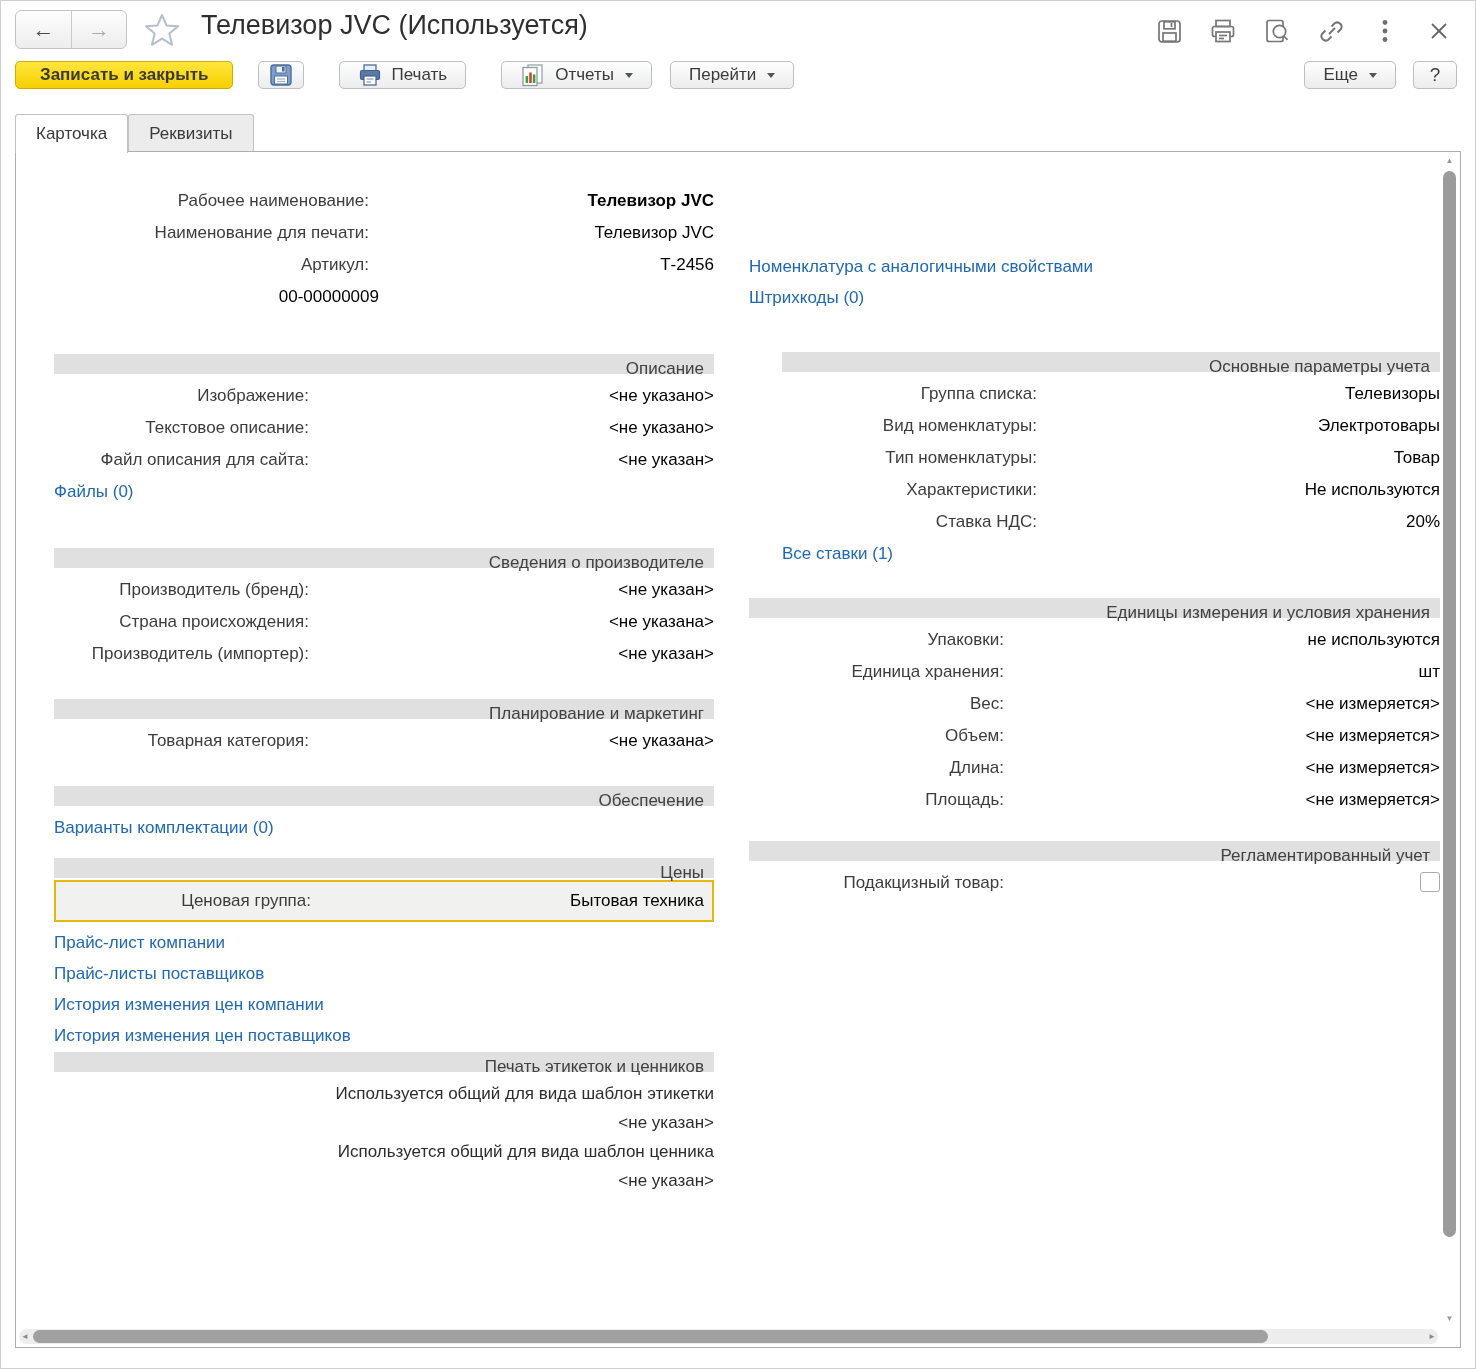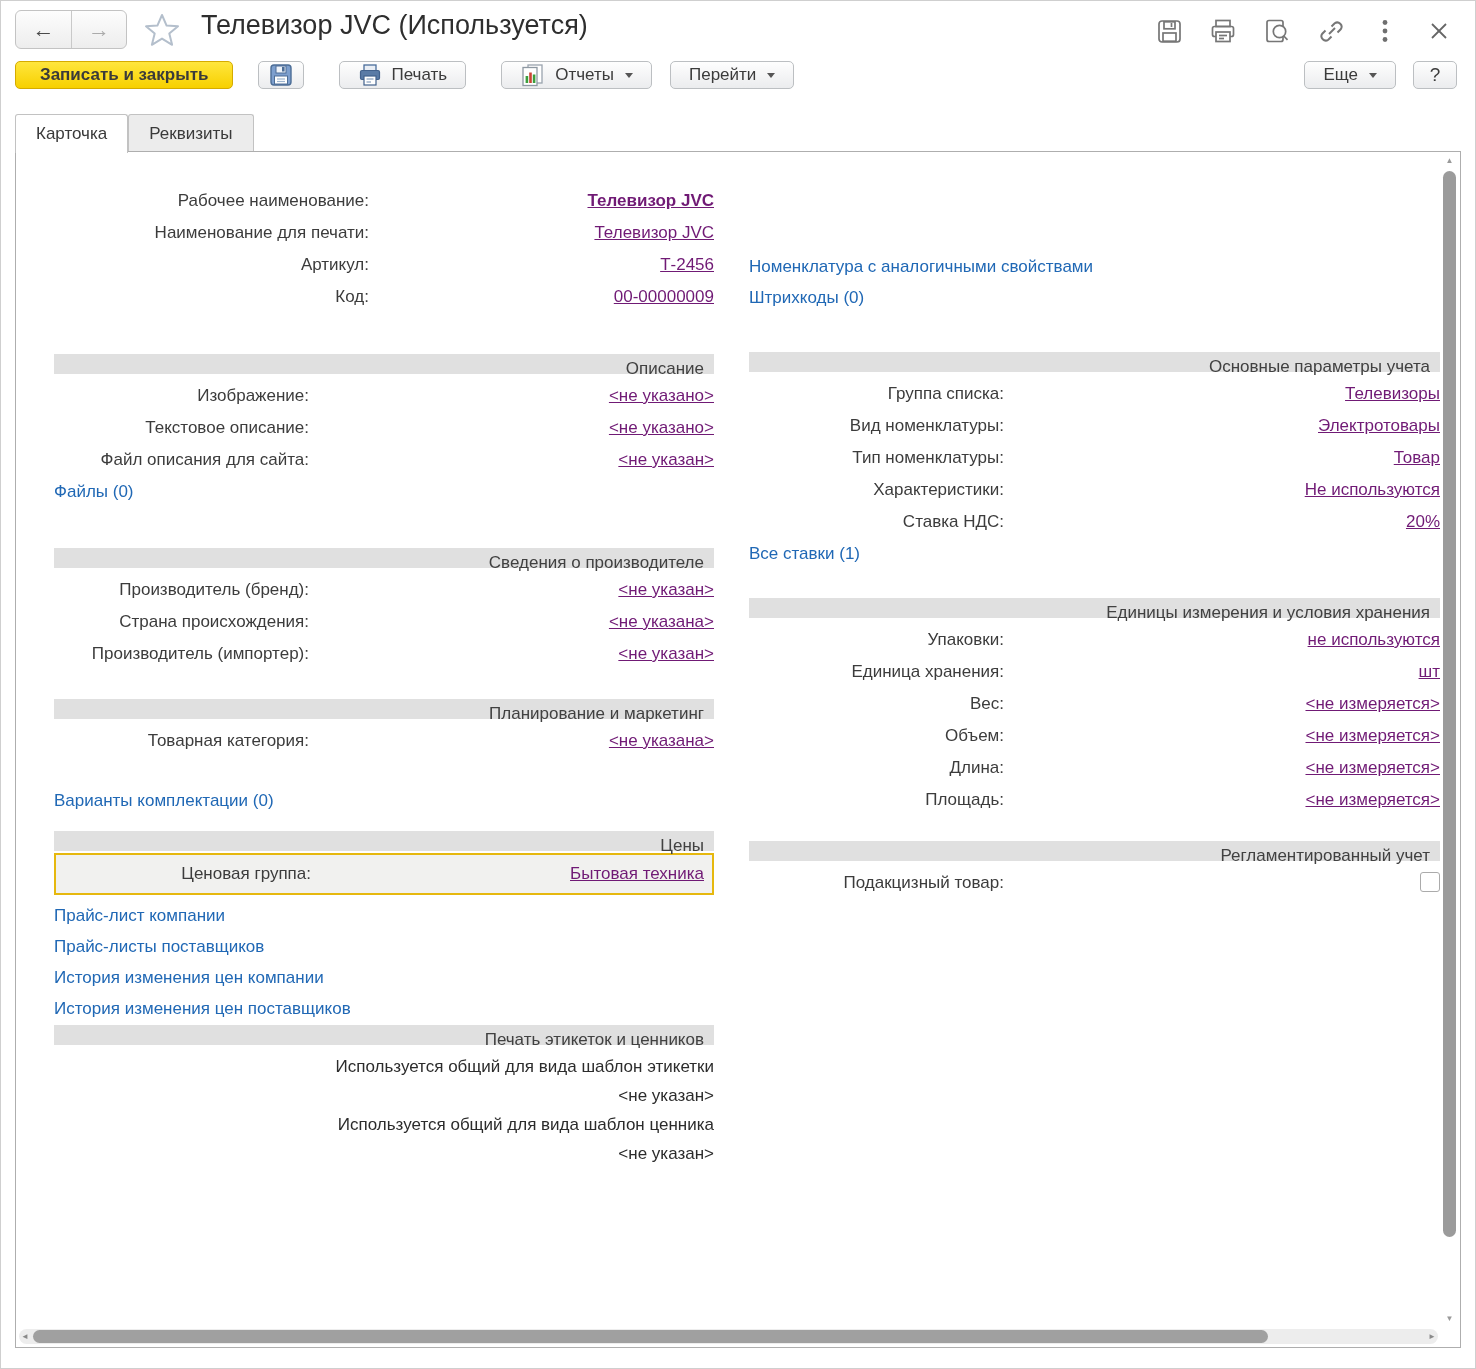--- a/index.html
+++ b/index.html
@@ -76,21 +76,21 @@
     position:absolute;left:0;top:0;right:20px;bottom:20px;overflow:hidden;
     padding:34px 0 0 38px;display:flex;text-align:right;
   }
   .col-left{width:660px;flex:none;}
   .col-gap{width:35px;flex:none;}
   .col-right{flex:1;min-width:0;}
 
   .frow{display:grid;grid-template-columns:265px 1fr;min-height:32px;line-height:30px;align-items:start;}
   .frow.top{grid-template-columns:325px 1fr;}
   .flabel{color:#3c3c3c;padding-right:10px;}
-  .fvalue{color:#701a75;text-decoration:underline;}
+  .fvalue{color:#000000;}
   .fvalue.bold{font-weight:bold;}
 
   .sechdr{
     background:var(--section-bg,#e0e0e0);color:#414141;height:20px;line-height:30px;
     padding:0 10px;margin-bottom:7px;
   }
   .link{color:var(--link-blue,#2068b5);line-height:30px;cursor:pointer;width:max-content;}
   .linkrow{min-height:31px;}
 
   .hl-row{
@@ -265,21 +265,20 @@
           </div>
           <div class="frow top">
             <div class="flabel">Наименование для печати:</div>
             <div class="fvalue">Телевизор JVC</div>
           </div>
           <div class="frow top">
             <div class="flabel">Артикул:</div>
             <div class="fvalue">Т-2456</div>
           </div>
           <div class="frow top">
-            <div class="flabel">Код:</div>
             <div class="fvalue">00-00000009</div>
           </div>
         </div>
 
         <div class="mt-sec">
           <div class="sechdr">Описание</div>
           <div class="frow">
             <div class="flabel">Изображение:</div>
             <div class="fvalue">&lt;не указано&gt;</div>
           </div>
@@ -314,20 +313,21 @@
 
         <div class="mt-sec-sm">
           <div class="sechdr">Планирование и маркетинг</div>
           <div class="frow">
             <div class="flabel">Товарная категория:</div>
             <div class="fvalue">&lt;не указана&gt;</div>
           </div>
         </div>
 
         <div class="mt-sec-sm">
+          <div class="sechdr">Обеспечение</div>
           <div class="linkrow">
             <div class="link">Варианты комплектации (0)</div>
           </div>
         </div>
 
         <div class="mt-prices">
           <div class="sechdr" style="margin-bottom:0;">Цены</div>
           <div class="hl-row">
             <div class="flabel">Ценовая группа:</div>
             <div class="fvalue">Бытовая техника</div>
@@ -362,21 +362,21 @@
 
         <div class="rlinks">
           <div class="linkrow">
               <div class="link">Номенклатура с аналогичными свойствами</div>
             </div>
           <div class="linkrow">
               <div class="link">Штрихкоды (0)</div>
             </div>
         </div>
 
-        <div style="margin-top:38px;">
+        <div style="margin-top:38px;margin-left:33px;">
           <div class="sechdr">Основные параметры учета</div>
           <div class="frow">
             <div class="flabel">Группа списка:</div>
             <div class="fvalue">Телевизоры</div>
           </div>
           <div class="frow">
             <div class="flabel">Вид номенклатуры:</div>
             <div class="fvalue">Электротовары</div>
           </div>
           <div class="frow">

